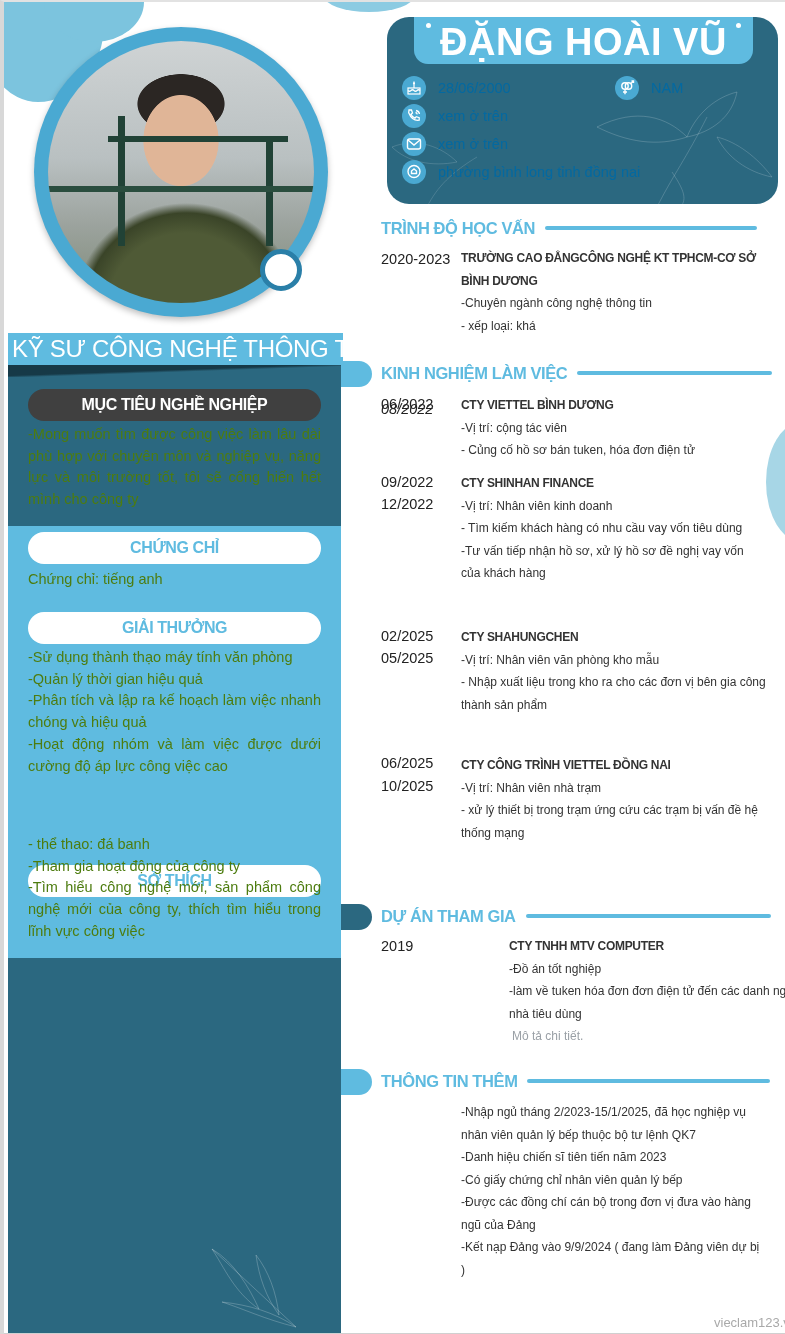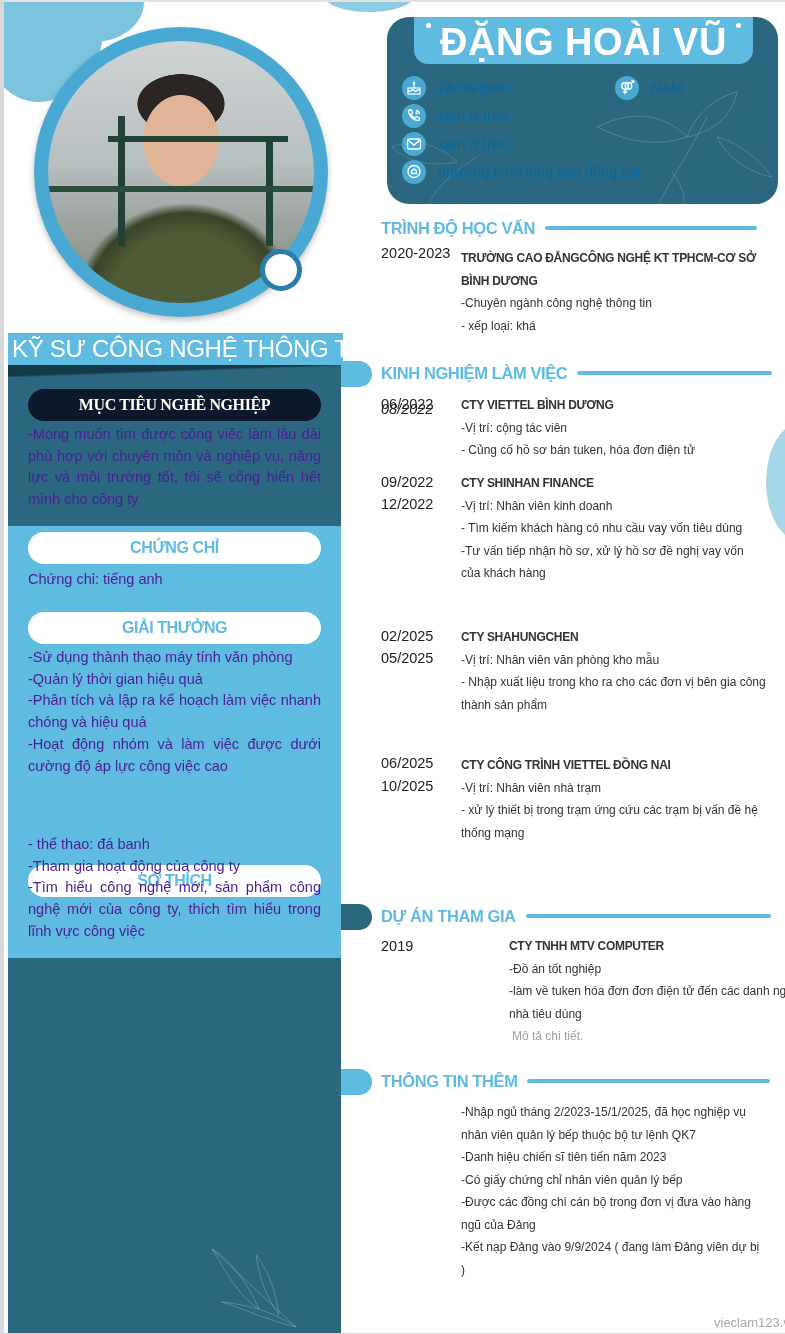--- a/index.html
+++ b/index.html
@@ -31,24 +31,24 @@
   .job-title { position: absolute; left: 4px; top: 331px; width: 335px; height: 32px; background: #5fbbe0; color: #fff; font-size: 24px; line-height: 32px; padding-left: 4px; white-space: nowrap; letter-spacing: -0.3px; }
 
   
   .side-dark-1 { position: absolute; left: 4px; top: 363px; width: 333px; height: 161px; background: #2b6880; }
   .side-dark-1::before { content: ""; position: absolute; left: 0; top: 0; width: 100%; height: 12px; background: linear-gradient(178deg, #163947 0 45%, transparent 55%); }
   .side-light { position: absolute; left: 4px; top: 524px; width: 333px; height: 432px; background: #5fbbe0; }
   .side-dark-2 { position: absolute; left: 4px; top: 956px; width: 333px; height: 378px; background: #2b6880; }
   .leaf-bl { position: absolute; left: 200px; top: 1245px; width: 100px; height: 85px; }
 
   .pill { position: absolute; left: 24px; width: 293px; height: 32px; border-radius: 16px; text-align: center; font-weight: bold; font-size: 16px; line-height: 32px; letter-spacing: -0.4px; }
-  .pill.blue { background: #0f172a; color: #fff; font-family: Liberation Serif, serif; }
+  .pill.blue { background: #404040; color: #fff; }
   .pill.white { background: #fff; color: #5fbbe0; }
 
-  .side-text { position: absolute; left: 24px; width: 293px; color: #4c1d95; font-size: 14.5px; line-height: 21.7px; }
+  .side-text { position: absolute; left: 24px; width: 293px; color: #4d7c0f; font-size: 14.5px; line-height: 21.7px; }
   .side-text.justify { text-align: justify; }
   .side-text p { margin: 0; }
 
   
   .hdr-card { position: absolute; left: 383px; top: 15px; width: 391px; height: 187px; background: #2b6880; border-radius: 22px; overflow: hidden; }
   .name-plate { position: absolute; left: 410px; top: 15px; width: 339px; height: 47px; background: #5fbbe0; border-radius: 0 0 14px 14px; color: #fff; font-size: 38px; font-weight: bold; text-align: center; line-height: 50px; letter-spacing: 0.5px; }
   .name-plate .dot { position: absolute; top: 6px; width: 5px; height: 5px; background: #fff; border-radius: 50%; }
   .info-row { position: absolute; display: flex; align-items: center; color: #0369a1; font-size: 14.5px; }
   .info-icon { width: 24px; height: 24px; border-radius: 50%; background: #4aa9d2; display: inline-flex; align-items: center; justify-content: center; margin-right: 12px; flex: 0 0 24px; }
   .info-icon svg { width: 16px; height: 16px; }
@@ -195,21 +195,21 @@
           <path d="M5.5 9.5 v-2.5 l2.5 -2 l2.5 2 v2.5 z"></path>
         </svg>
     </span>
     <span>phường bình long tỉnh đồng nai</span>
   </div>
 
   <div class="sec-head" style="top:216px;">
     <span class="title">TRÌNH ĐỘ HỌC VẤN</span>
     <span class="line" style="width:212px;"></span>
   </div>
-  <div class="date" style="top:240px;">2020-2023</div>
+  <div class="date" style="top:246px;">2020-2023</div>
   <div class="entry" style="top:245px;">
     <p class="co">TRƯỜNG CAO ĐẲNGCÔNG NGHỆ KT TPHCM-CƠ SỞ BÌNH DƯƠNG</p>
     <p>-Chuyên ngành công nghệ thông tin</p>
     <p>- xếp loại: khá</p>
   </div>
 
   <div class="tab light" style="top:359px;"></div>
   <div class="sec-head" style="top:361px;">
     <span class="title">KINH NGHIỆM LÀM VIỆC</span>
     <span class="line" style="width:195px;"></span>

